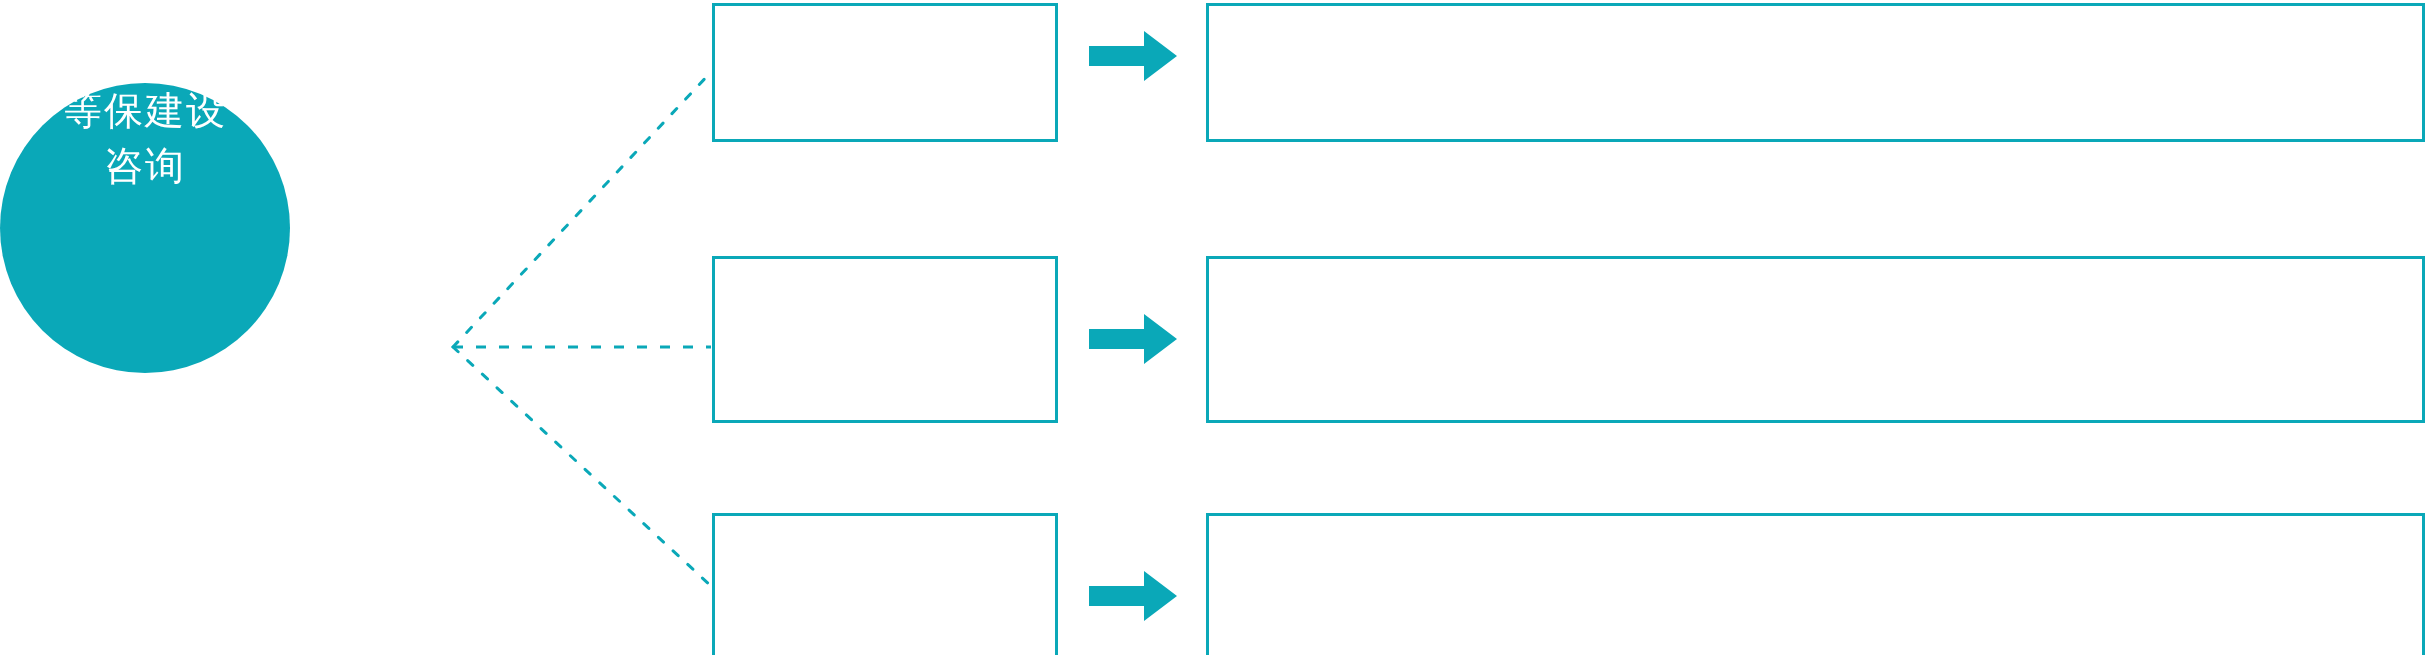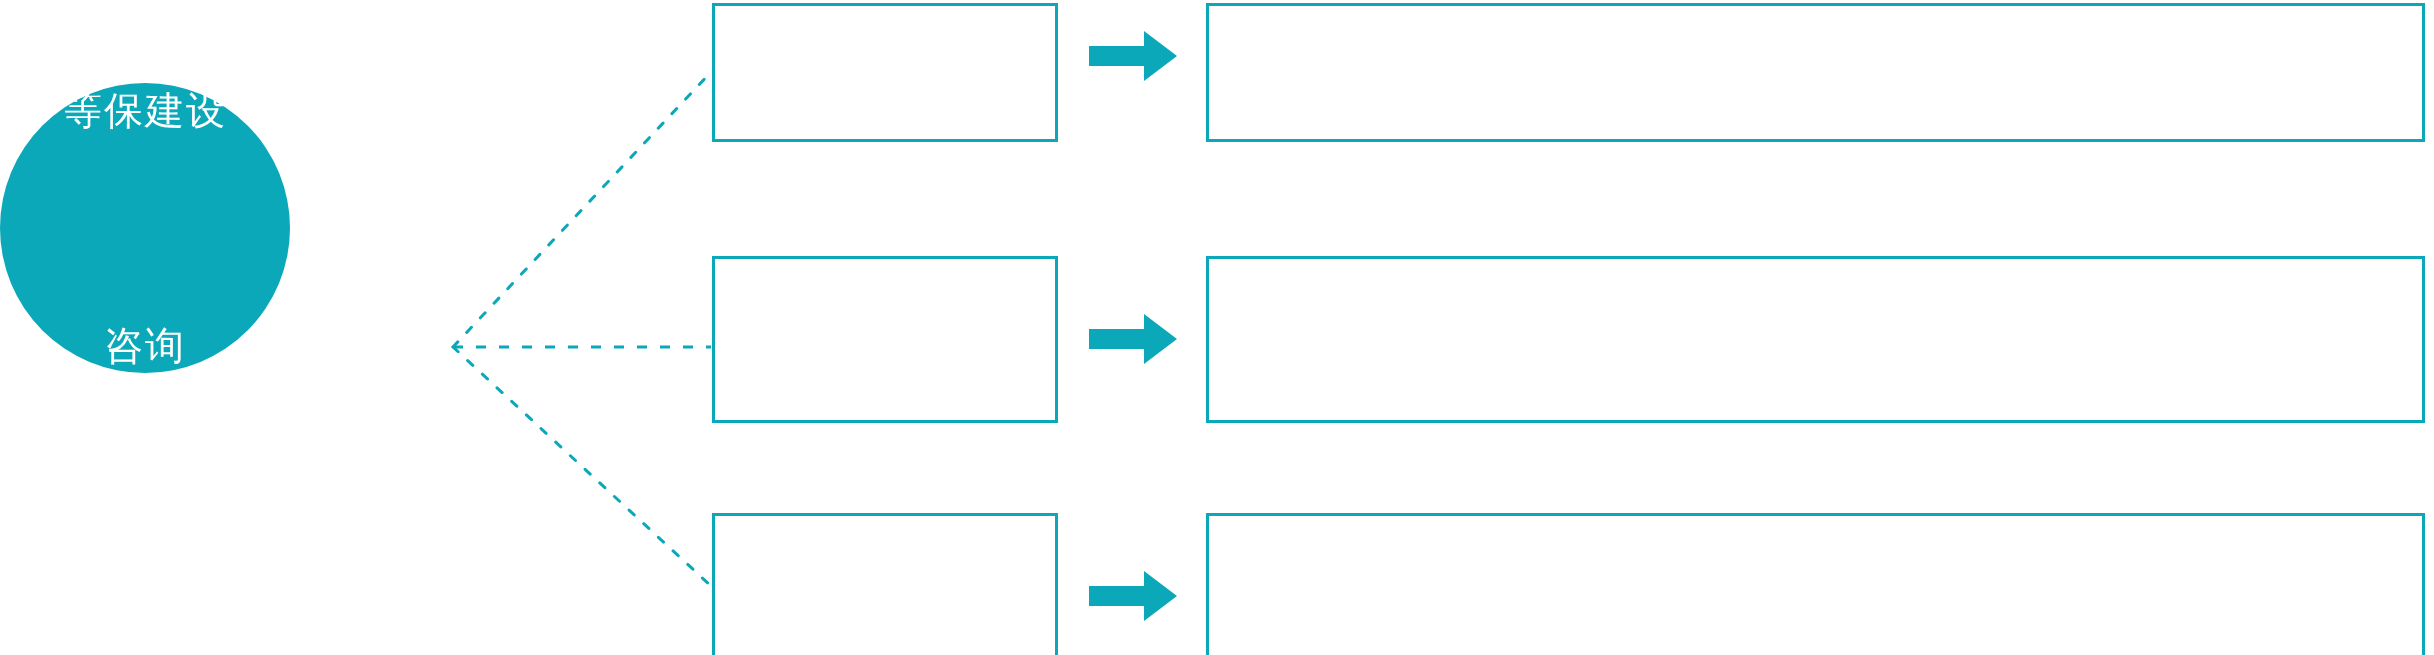--- a/index.html
+++ b/index.html
@@ -25,21 +25,21 @@
     position: absolute;
     left: 0px;
     top: 83px;
     width: 290px;
     height: 290px;
     border-radius: 50%;
     background: #0AA8B8;
     display: flex;
     flex-direction: column;
     align-items: center;
-    justify-content: space-between;
+    justify-content: flex-start;
     box-sizing: border-box;
   }
   .hub-line {
     color: #ffffff;
     font-size: 39px;
     line-height: 1.42;
     letter-spacing: 2px;
     white-space: nowrap;
     font-weight: 400;
   }

